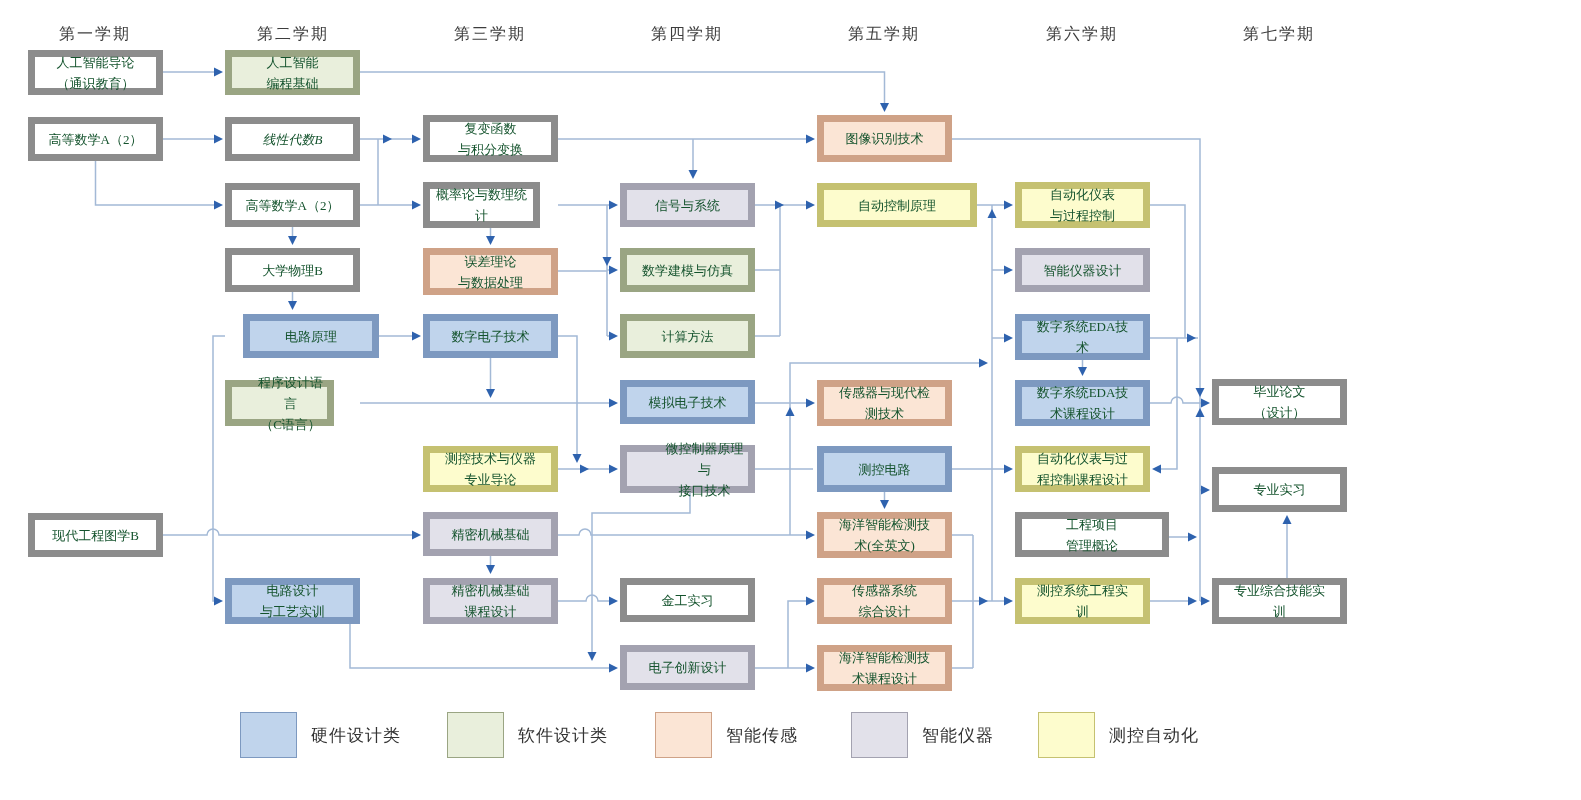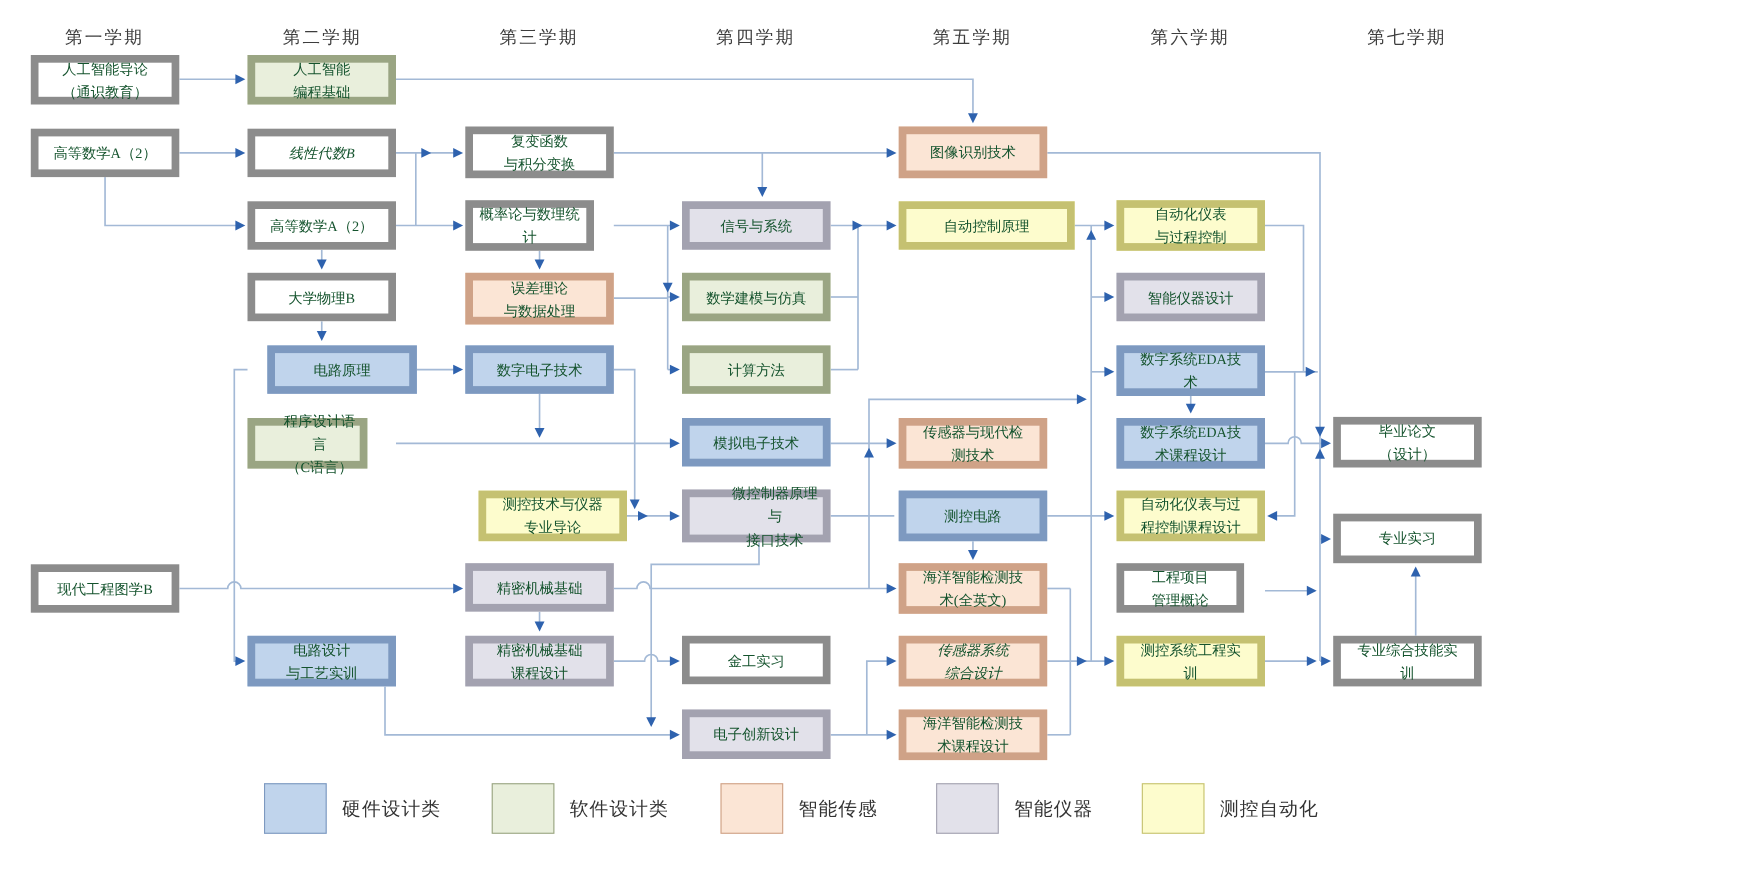--- a/index.html
+++ b/index.html
@@ -159,54 +159,54 @@
 （C语言）</div>
       <div class="node" style="left: 225px; top: 578px; width: 135px; height: 46px; background: rgb(192, 212, 236); border-color: rgb(125, 153, 192);">电路设计
 与工艺实训</div>
       <div class="node" style="left: 423px; top: 115px; width: 135px; height: 47px; background: rgb(255, 255, 255); border-color: rgb(140, 140, 140);">复变函数
 与积分变换</div>
       <div class="node" style="left: 423px; top: 182px; width: 117px; height: 46px; background: rgb(255, 255, 255); border-color: rgb(140, 140, 140);">概率论与数理统
 计</div>
       <div class="node" style="left: 423px; top: 248px; width: 135px; height: 47px; background: rgb(251, 229, 213); border-color: rgb(207, 162, 135);">误差理论
 与数据处理</div>
       <div class="node" style="left: 423px; top: 314px; width: 135px; height: 44px; background: rgb(192, 212, 236); border-color: rgb(125, 153, 192);">数字电子技术</div>
-      <div class="node" style="left: 423px; top: 446px; width: 135px; height: 46px; background: rgb(253, 252, 205); border-color: rgb(197, 193, 113); margin-left: 12px;">测控技术与仪器
+      <div class="node" style="left: 423px; top: 446px; width: 135px; height: 46px; background: rgb(253, 252, 205); border-color: rgb(197, 193, 113);">测控技术与仪器
 专业导论</div>
       <div class="node" style="left: 423px; top: 512px; width: 135px; height: 44px; background: rgb(226, 225, 234); border-color: rgb(163, 162, 176);">精密机械基础</div>
       <div class="node" style="left: 423px; top: 578px; width: 135px; height: 46px; background: rgb(226, 225, 234); border-color: rgb(163, 162, 176);">精密机械基础
 课程设计</div>
       <div class="node" style="left: 620px; top: 183px; width: 135px; height: 44px; background: rgb(226, 225, 234); border-color: rgb(163, 162, 176);">信号与系统</div>
       <div class="node" style="left: 620px; top: 248px; width: 135px; height: 44px; background: rgb(233, 239, 220); border-color: rgb(154, 165, 131);">数学建模与仿真</div>
       <div class="node" style="left: 620px; top: 314px; width: 135px; height: 44px; background: rgb(233, 239, 220); border-color: rgb(154, 165, 131);">计算方法</div>
       <div class="node" style="left: 620px; top: 380px; width: 135px; height: 44px; background: rgb(192, 212, 236); border-color: rgb(125, 153, 192);">模拟电子技术</div>
       <div class="node" style="left: 620px; top: 445px; width: 135px; height: 48px; background: rgb(226, 225, 234); border-color: rgb(163, 162, 176); padding-left: 36px;">微控制器原理与
 接口技术</div>
       <div class="node" style="left: 620px; top: 578px; width: 135px; height: 44px; background: rgb(255, 255, 255); border-color: rgb(140, 140, 140);">金工实习</div>
       <div class="node" style="left: 620px; top: 645px; width: 135px; height: 45px; background: rgb(226, 225, 234); border-color: rgb(163, 162, 176);">电子创新设计</div>
       <div class="node" style="left: 817px; top: 115px; width: 135px; height: 47px; background: rgb(251, 229, 213); border-color: rgb(207, 162, 135);">图像识别技术</div>
       <div class="node" style="left: 817px; top: 183px; width: 160px; height: 44px; background: rgb(253, 252, 205); border-color: rgb(197, 193, 113);">自动控制原理</div>
       <div class="node" style="left: 817px; top: 380px; width: 135px; height: 46px; background: rgb(251, 229, 213); border-color: rgb(207, 162, 135);">传感器与现代检
 测技术</div>
       <div class="node" style="left: 817px; top: 446px; width: 135px; height: 46px; background: rgb(192, 212, 236); border-color: rgb(125, 153, 192);">测控电路</div>
       <div class="node" style="left: 817px; top: 512px; width: 135px; height: 46px; background: rgb(251, 229, 213); border-color: rgb(207, 162, 135);">海洋智能检测技
 术(全英文)</div>
-      <div class="node" style="left: 817px; top: 578px; width: 135px; height: 46px; background: rgb(251, 229, 213); border-color: rgb(207, 162, 135); font-style: italic;">传感器系统
+      <div class="node" style="left: 817px; top: 578px; width: 135px; height: 46px; background: rgb(251, 229, 213); border-color: rgb(207, 162, 135);">传感器系统
 综合设计</div>
       <div class="node" style="left: 817px; top: 645px; width: 135px; height: 46px; background: rgb(251, 229, 213); border-color: rgb(207, 162, 135);">海洋智能检测技
 术课程设计</div>
       <div class="node" style="left: 1015px; top: 182px; width: 135px; height: 46px; background: rgb(253, 252, 205); border-color: rgb(197, 193, 113);">自动化仪表
 与过程控制</div>
       <div class="node" style="left: 1015px; top: 248px; width: 135px; height: 44px; background: rgb(226, 225, 234); border-color: rgb(163, 162, 176);">智能仪器设计</div>
       <div class="node" style="left: 1015px; top: 314px; width: 135px; height: 46px; background: rgb(192, 212, 236); border-color: rgb(125, 153, 192);">数字系统EDA技
 术</div>
       <div class="node" style="left: 1015px; top: 380px; width: 135px; height: 46px; background: rgb(192, 212, 236); border-color: rgb(125, 153, 192);">数字系统EDA技
 术课程设计</div>
       <div class="node" style="left: 1015px; top: 446px; width: 135px; height: 46px; background: rgb(253, 252, 205); border-color: rgb(197, 193, 113);">自动化仪表与过
 程控制课程设计</div>
-      <div class="node" style="left: 1015px; top: 512px; width: 116px; height: 45px; background: rgb(255, 255, 255); border-color: rgb(140, 140, 140); text-align: right;">工程项目
+      <div class="node" style="left: 1015px; top: 512px; width: 154px; height: 45px; background: rgb(255, 255, 255); border-color: rgb(140, 140, 140); text-align: right;">工程项目
 管理概论</div>
       <div class="node" style="left: 1015px; top: 578px; width: 135px; height: 46px; background: rgb(253, 252, 205); border-color: rgb(197, 193, 113);">测控系统工程实
 训</div>
       <div class="node" style="left: 1212px; top: 379px; width: 135px; height: 46px; background: rgb(255, 255, 255); border-color: rgb(140, 140, 140);">毕业论文
 （设计）</div>
       <div class="node" style="left: 1212px; top: 467px; width: 135px; height: 45px; background: rgb(255, 255, 255); border-color: rgb(140, 140, 140);">专业实习</div>
       <div class="node" style="left: 1212px; top: 578px; width: 135px; height: 46px; background: rgb(255, 255, 255); border-color: rgb(140, 140, 140);">专业综合技能实
 训</div>
     </div>
   <div id="legend">

